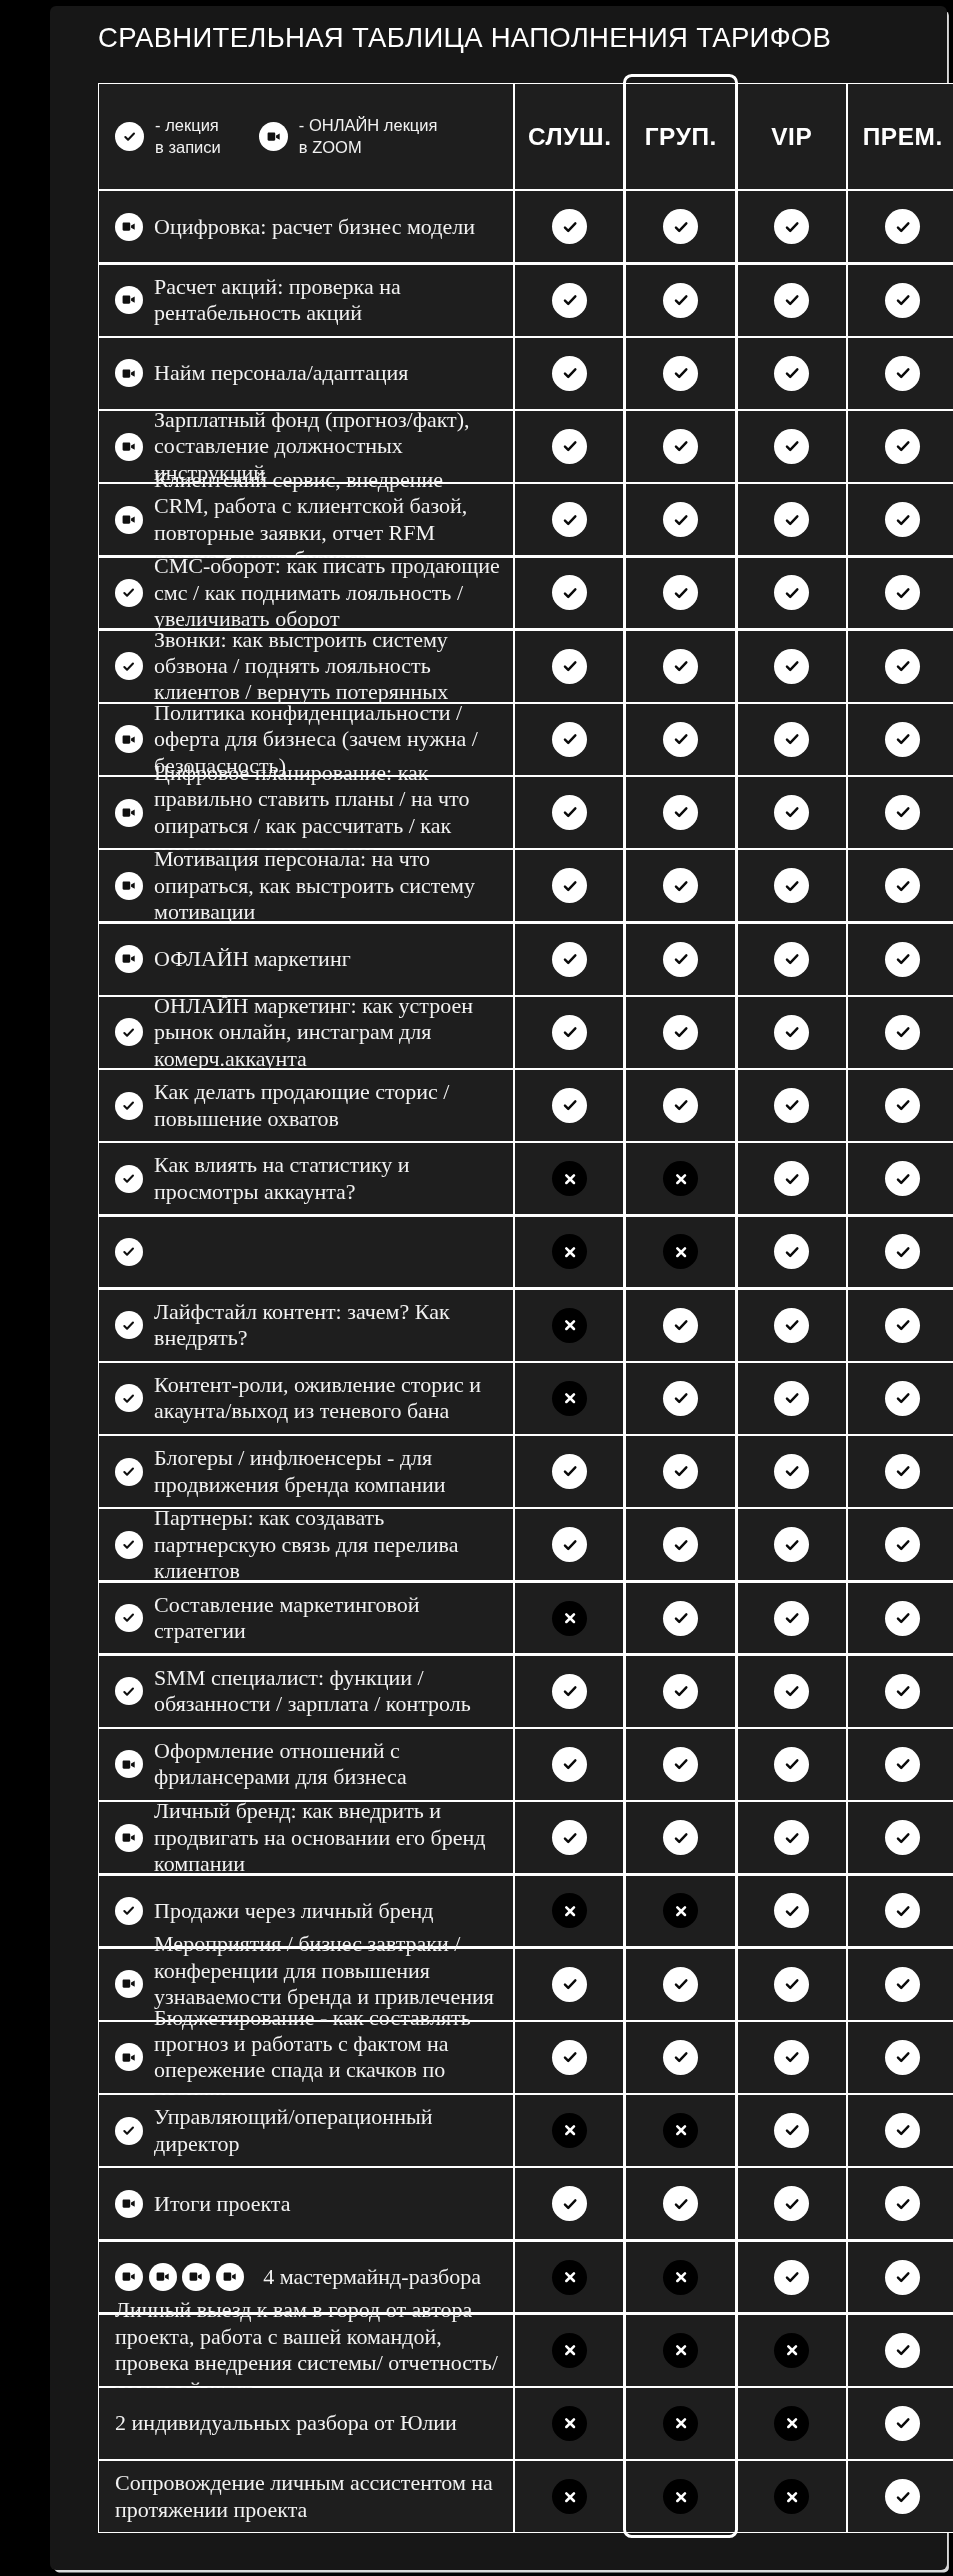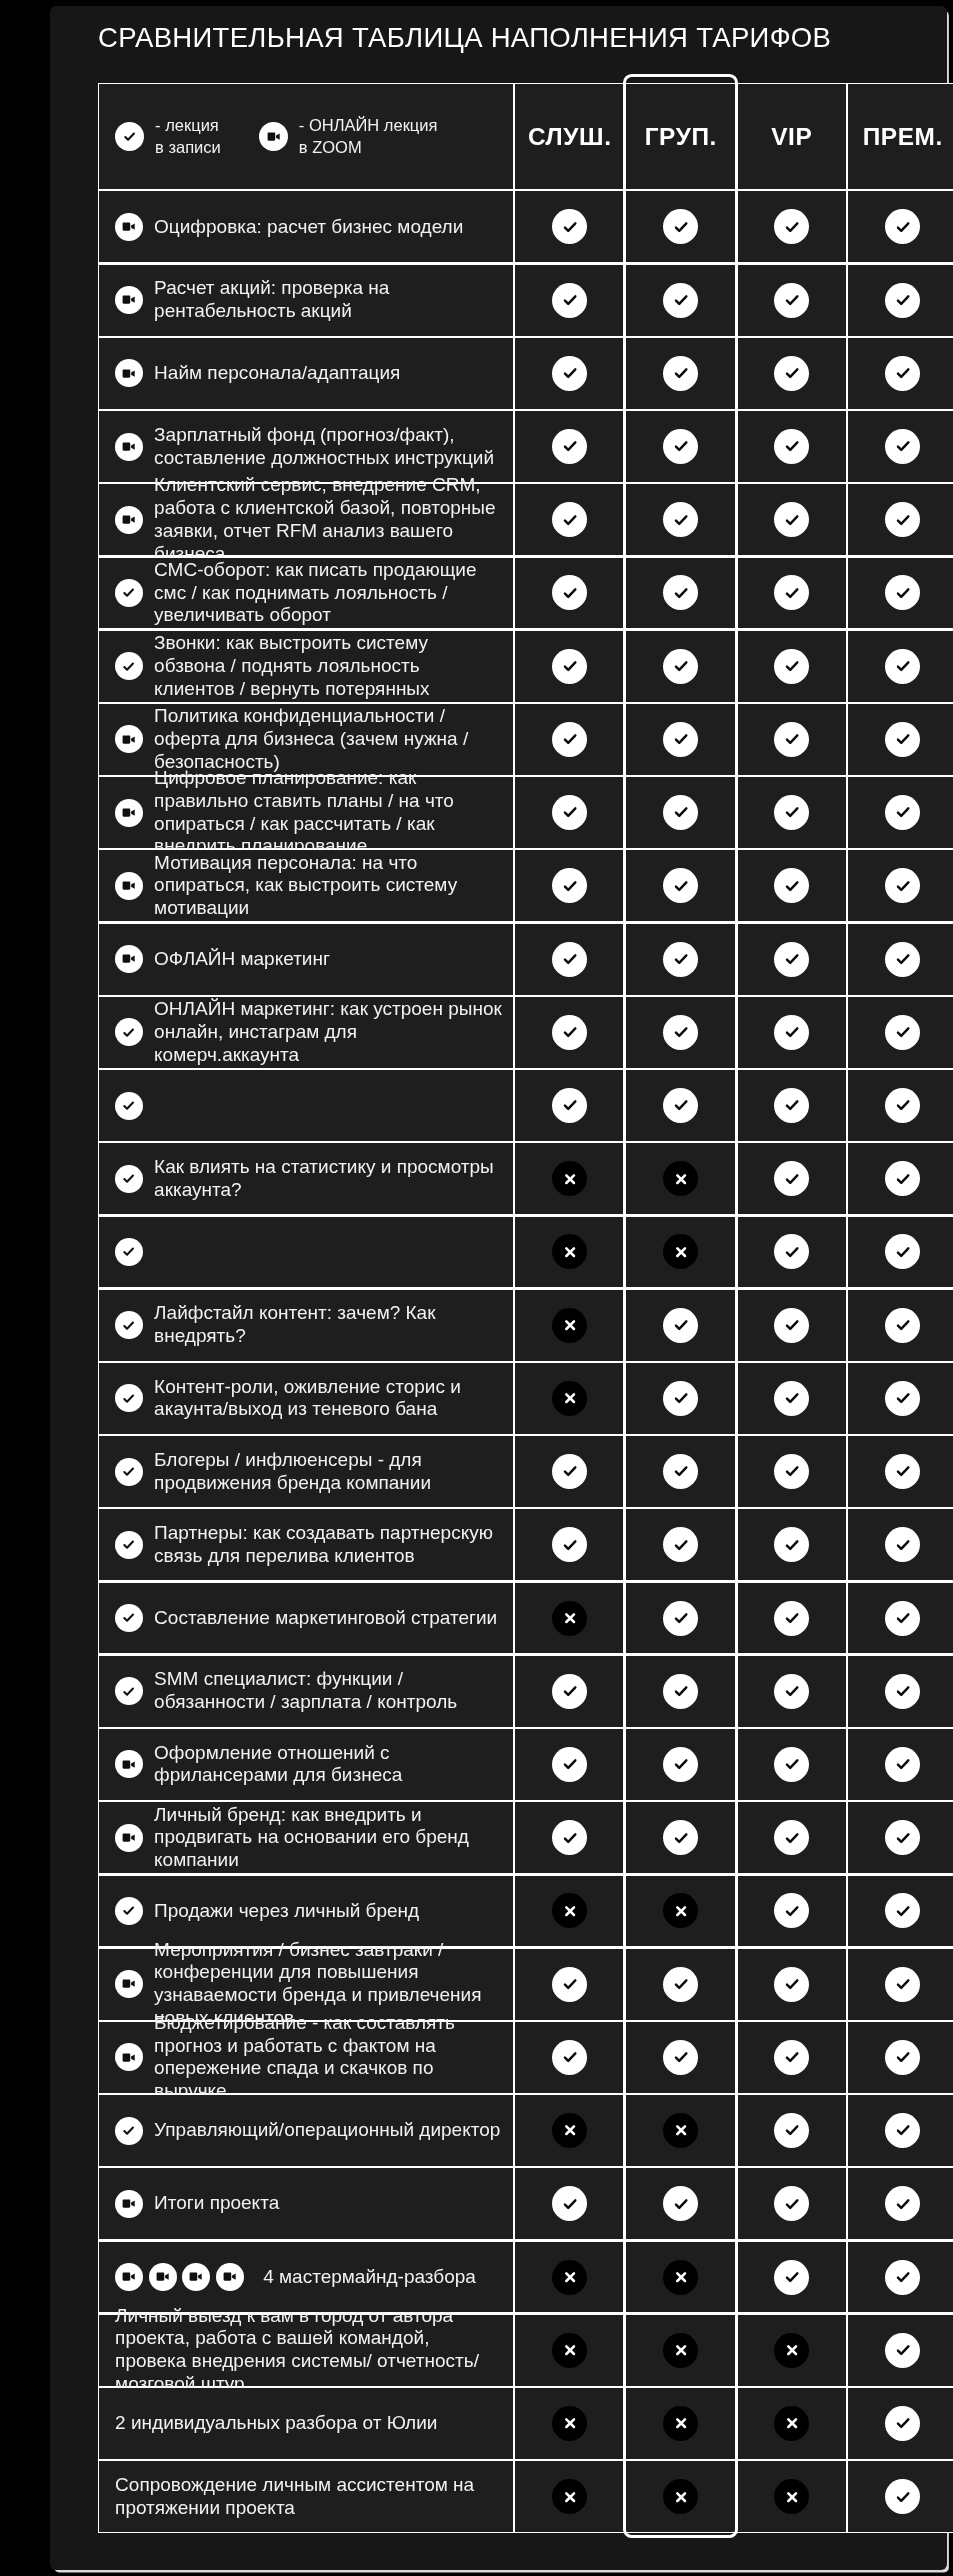--- a/index.html
+++ b/index.html
@@ -39,21 +39,21 @@
   .col-header{
     display:flex; align-items:center; justify-content:center;
     font-size:24.4px; letter-spacing:0.6px; color:#ffffff; font-weight:700;
   }
   
   .trow{display:contents;}
   .label-cell{
     display:flex; align-items:center; padding:8.6px 11px 8.6px 16px; gap:11px;
   }
   .feature-icons{display:flex; align-items:center; gap:5.5px; flex:none;}
-  .feature-label{font-size:19px; line-height:1.2; color:var(--text);}
+  .feature-label{font-size:22px; line-height:1.2; color:var(--text);font-family:Liberation Serif, serif;}
   .has-gap-label{margin-left:8.6px;}
   .mark-cell{display:flex; align-items:center; justify-content:center;}
   
   .lead-icon{
     width:28px;height:28px;border-radius:50%; background:var(--accent); color:#101010;
     display:flex;align-items:center;justify-content:center; flex:none;
   }
   .lead-icon svg{width:15.3px;height:15.3px;display:block;}
   .legend-group .lead-icon{width:29px;height:29px;}
   .mark{
@@ -605,20 +605,21 @@
 
   <div class="trow">
     <div class="cell label-cell">
       <span class="feature-icons">
             <span class="lead-icon">
               <svg viewBox="0 0 24 24">
                 <path d="M5.2 12.6l4.3 4.3L18.8 7" fill="none" stroke="currentColor" stroke-width="3.2" stroke-linecap="round" stroke-linejoin="round"></path>
               </svg>
             </span>
           </span>
+      <span class="feature-label">Как делать продающие сторис / повышение охватов</span>
     </div>
     <div class="cell mark-cell">
           <span class="mark yes">
             <svg viewBox="0 0 24 24">
               <path d="M5.2 12.6l4.3 4.3L18.8 7" fill="none" stroke="currentColor" stroke-width="3.2" stroke-linecap="round" stroke-linejoin="round"></path>
             </svg>
           </span>
         </div>
     <div class="cell mark-cell">
           <span class="mark yes">

